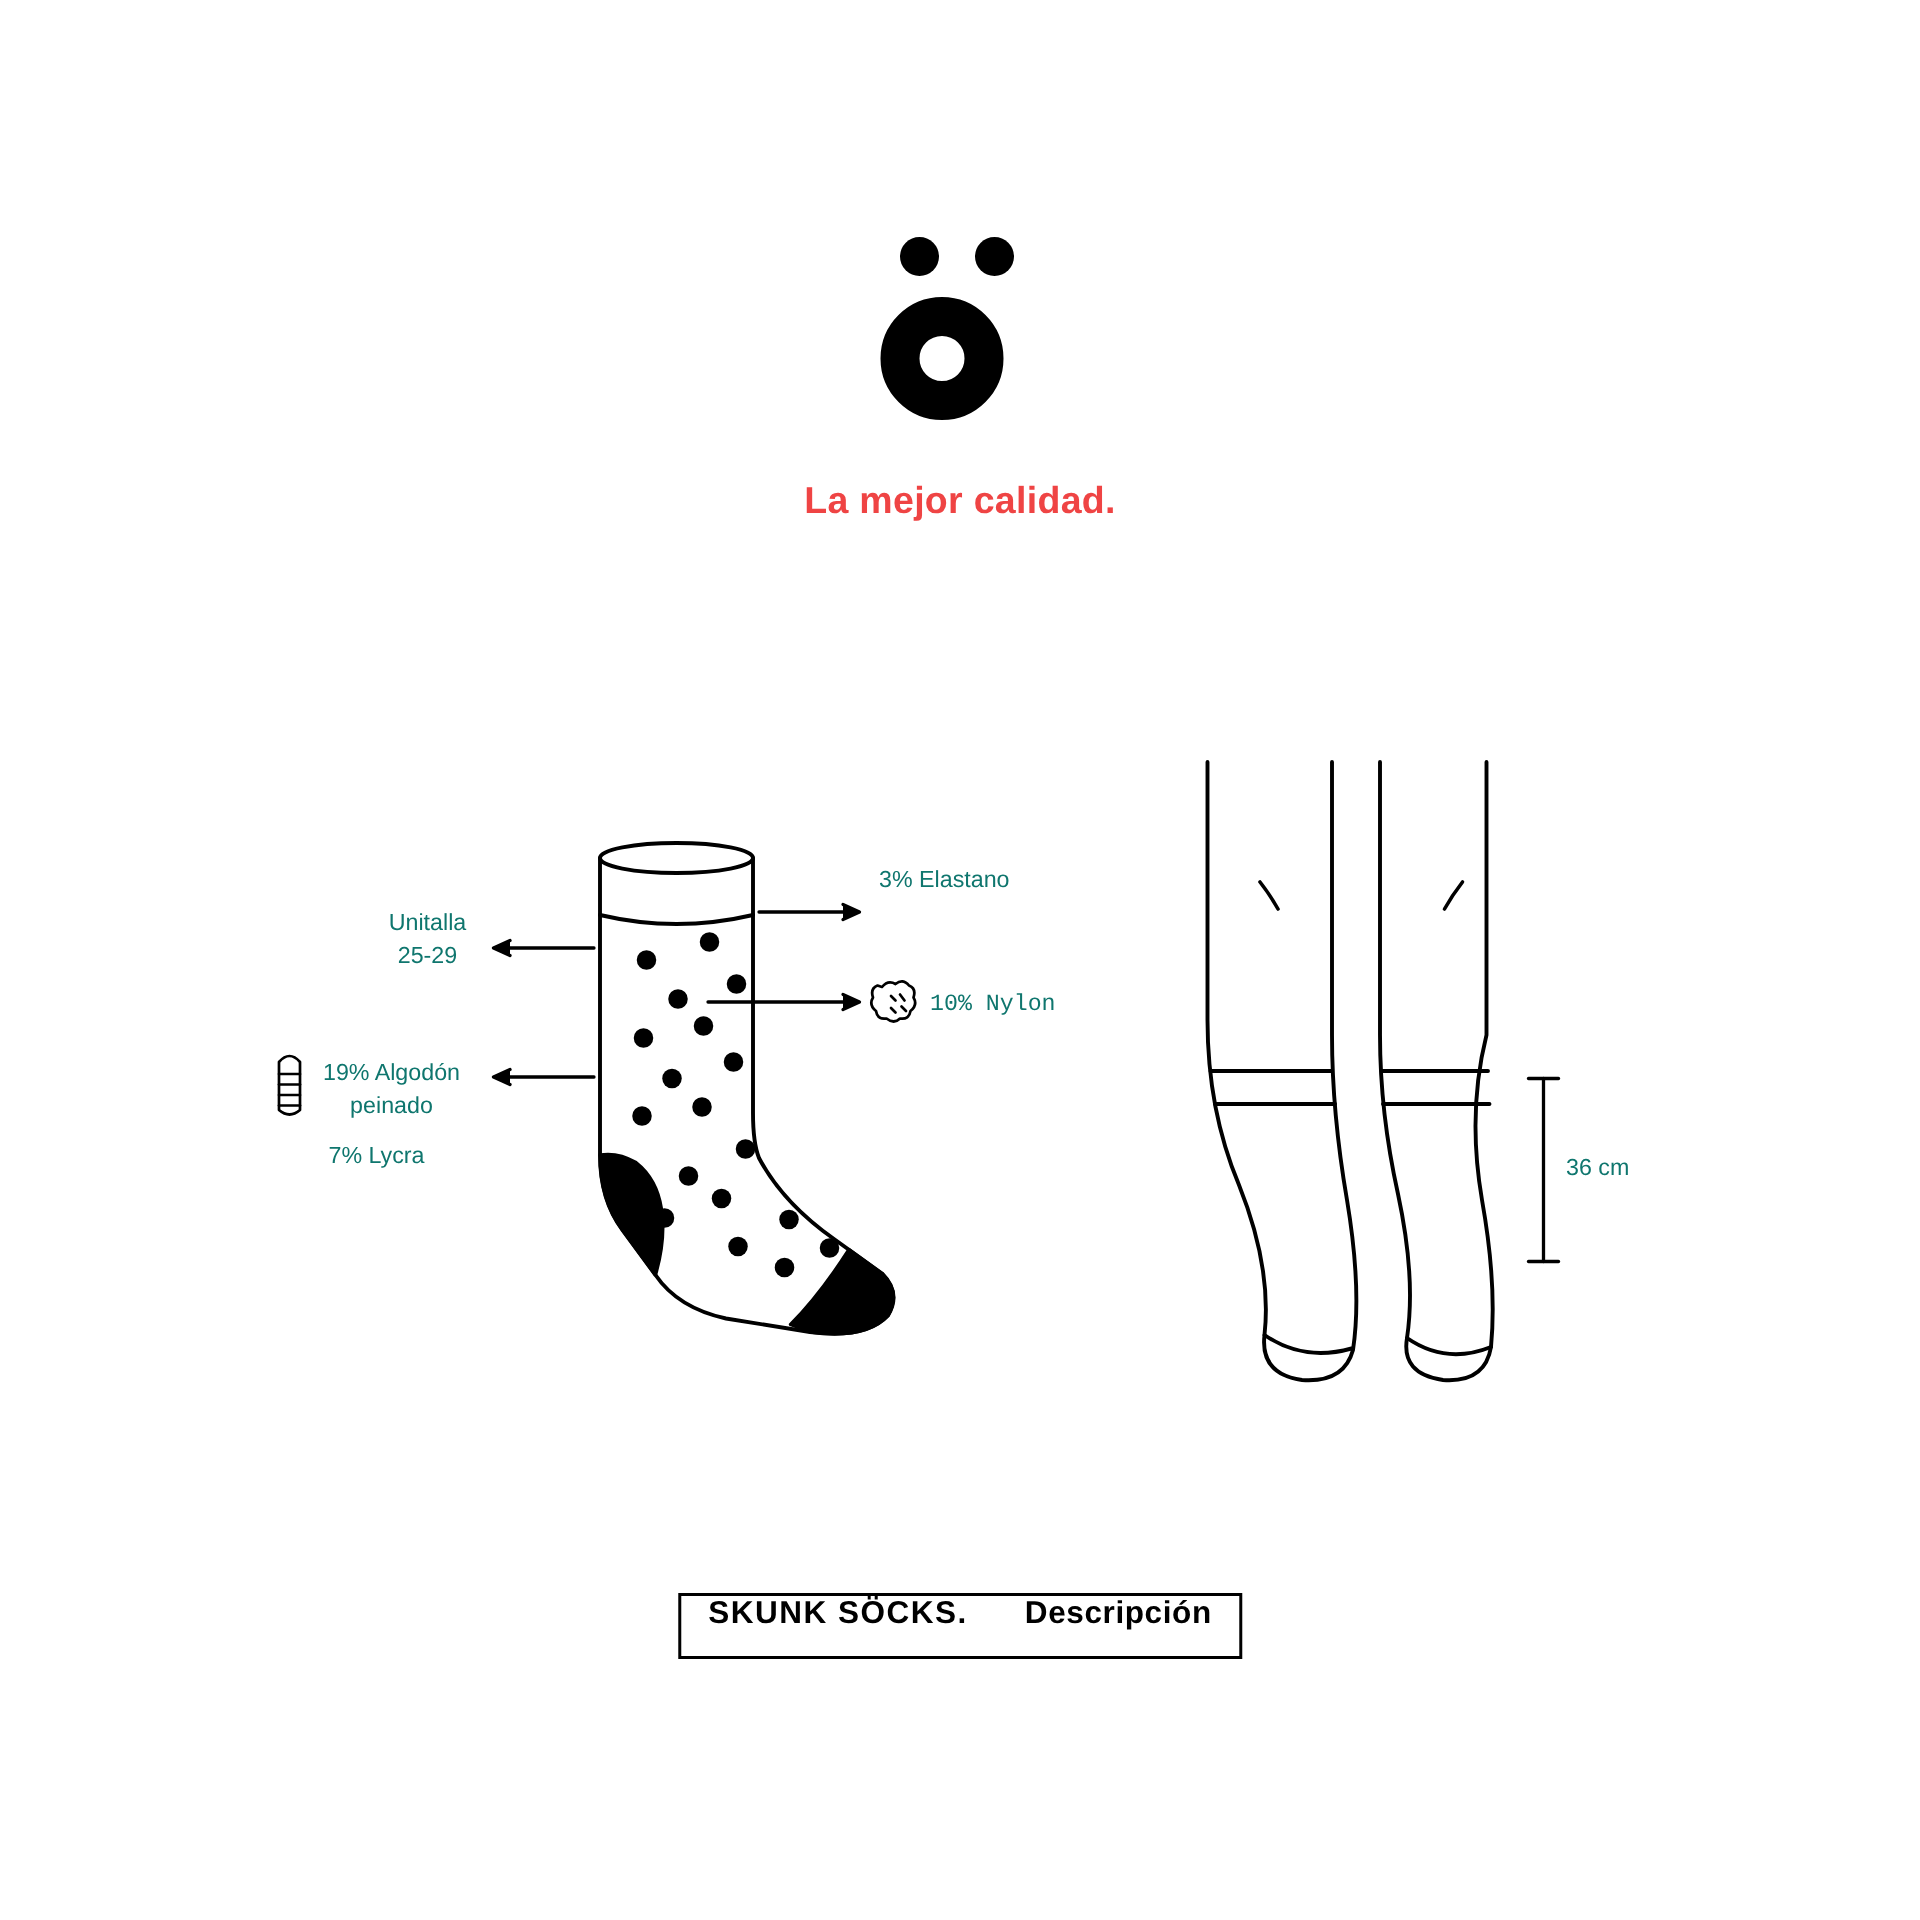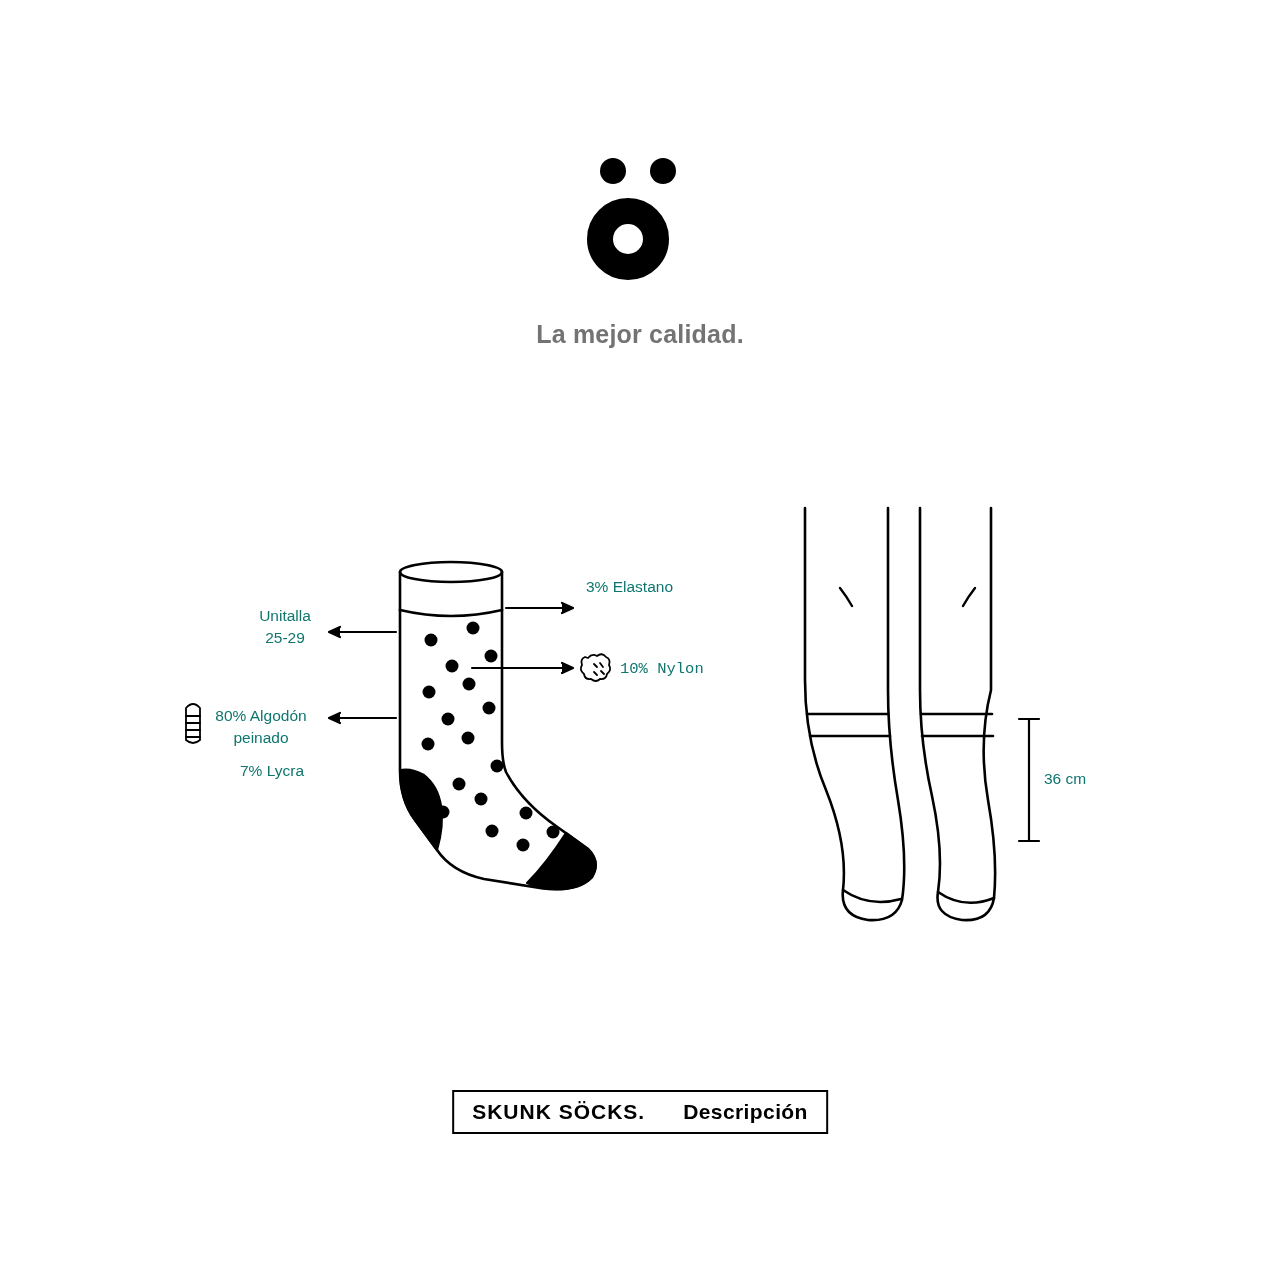--- a/index.html
+++ b/index.html
@@ -58,21 +58,21 @@
 
   
   .headline {
     position: absolute;
     left: 0;
     width: 1280px;
     text-align: center;
     font-weight: bold;
     font-size: 25px;
     letter-spacing: 0.2px;
-    color: #737373;
+    color: #ef4444;
   }
   .headline.one { top: 320px; }
   .headline.two { top: 368px; }
   svg { display: block; }
   .svg-layer {
     position: absolute;
     left: 0;
     top: 0;
   }
 
@@ -80,36 +80,35 @@
   .label {
     position: absolute;
     font-size: 15.5px;
     color: #0f766e;
     white-space: nowrap;
     line-height: 1.45;
   }
 
   .lbl-unitalla { left: 250px; top: 605px; width: 70px; text-align: center; }
   .lbl-algodon  { left: 205px; top: 705px; width: 112px; text-align: center; }
-  .lbl-lycra    { left: 216px; top: 760px; width: 112px; text-align: center; }
+  .lbl-lycra    { left: 195px; top: 760px; width: 112px; text-align: center; }
   .lbl-elastano { left: 586px; top: 576px; }
   .lbl-nylon    { left: 620px; top: 658px; font-family: Liberation Mono, monospace; }
   .lbl-cm       { left: 1044px; top: 768px; }
 
   
   .footer {
     position: absolute;
     left: 50%;
     transform: translateX(-50%);
     top: 1062px;
     display: flex;
     border: 2px solid #000;
     height: 40px;
-    align-items: center;
-    margin-top: 28px;
+    align-items: flex-start;
   }
   .footer-cell {
     display: flex;
     align-items: center;
     justify-content: center;
     padding: 0 18px;
     font-size: 21px;
     font-weight: bold;
     letter-spacing: 0.4px;
   }
@@ -252,21 +251,21 @@
       <path d="M594 664 l3 3 M600 663 l3 4 M594 672 l3 3 M601 671 l3 3"></path>
     </g>
   </svg>
 
   <div class="label lbl-unitalla">
     <div>Unitalla</div>
     <div>25-29</div>
   </div>
 
   <div class="label lbl-algodon">
-    <div>80% Algodón</div>
+    <div>19% Algodón</div>
     <div>peinado</div>
   </div>
 
   <div class="label lbl-lycra">7% Lycra</div>
 
   <div class="label lbl-elastano">3% Elastano</div>
 
   <div class="label lbl-nylon">10% Nylon</div>
 
   <div class="label lbl-cm">36 cm</div>

